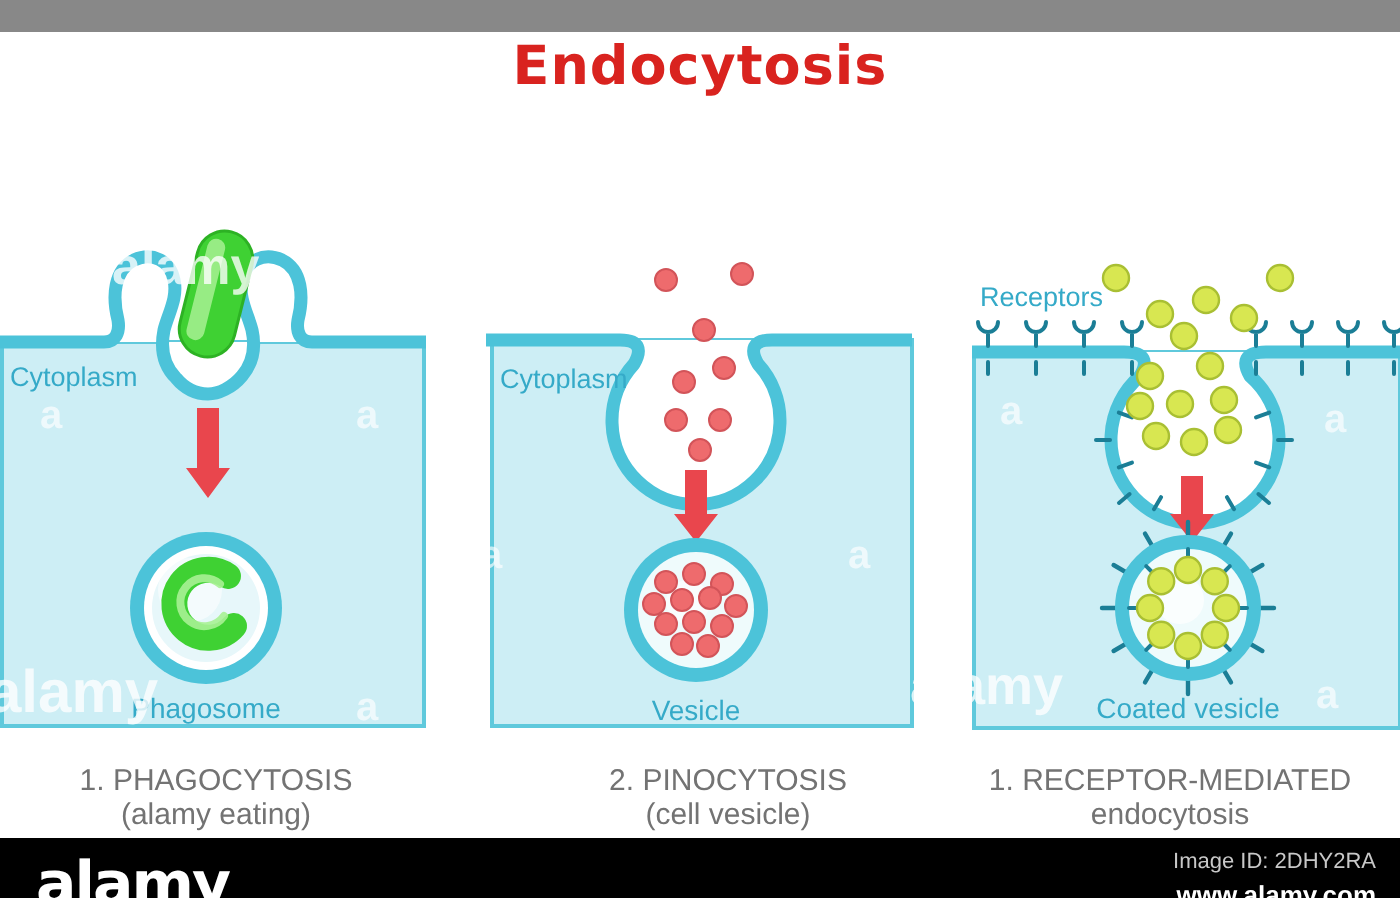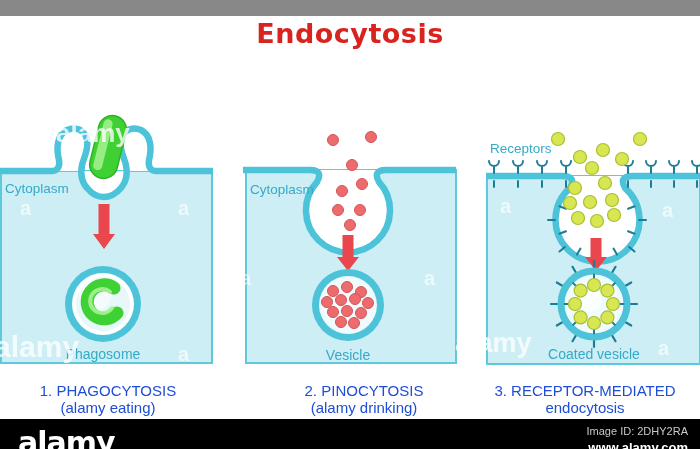--- a/index.html
+++ b/index.html
@@ -7,21 +7,21 @@
     position:relative;width:700px;height:449px;background:#ffffff;
     font-family:"Liberation Sans",sans-serif;overflow:hidden;margin:16px auto;
   }
   .title{
     position:absolute;left:0;right:0;top:2px;text-align:center;
     font-size:27px;font-weight:700;letter-spacing:.5px;color:#d9231f;
     font-family:"DejaVu Sans",sans-serif;
   }
   .panel-svg{position:absolute;}
   .caption{
-    position:absolute;text-align:center;color:#1d4ed8;
+    position:absolute;text-align:center;color:#737373;
     font-size:15px;line-height:17px;
   }
   .caption .line2{font-size:15px;}
   .wm{
     position:absolute;font-weight:700;color:rgba(255,255,255,0.78);
     pointer-events:none;z-index:5;line-height:1;
   }
   .wm.letter{font-size:20px;color:rgba(255,255,255,0.65);}
   .footer{
     position:absolute;left:0;right:0;top:403px;height:46px;background:#000;
@@ -197,24 +197,24 @@
     <text x="490" y="137" font-size="13.5" fill="#35aac8">Receptors</text>
     <text x="594" y="343" font-size="14" fill="#35aac8" text-anchor="middle">Coated vesicle</text>
   </svg>
 
   <div class="caption" style="left:0;top:366px;width:216px">
     <div>1. PHAGOCYTOSIS</div>
     <div class="line2">(alamy eating)</div>
   </div>
   <div class="caption" style="left:256px;top:366px;width:216px">
     <div>2. PINOCYTOSIS</div>
-    <div class="line2">(alamy drinking)</div>
+    <div class="line2">(cell vesicle)</div>
   </div>
   <div class="caption" style="left:470px;top:366px;width:230px">
-    <div>3. RECEPTOR-MEDIATED</div>
+    <div>1. RECEPTOR-MEDIATED</div>
     <div class="line2">endocytosis</div>
   </div>
 
   <div class="wm" style="left:56px;top:104px;font-size:26px">alamy</div>
   <div class="wm" style="left:-6px;top:316px;font-size:30px">alamy</div>
   <div class="wm" style="left:455px;top:314px;font-size:27px">alamy</div>
   <div class="wm letter" style="left:20px;top:182px">a</div>
   <div class="wm letter" style="left:178px;top:182px">a</div>
   <div class="wm letter" style="left:240px;top:252px">a</div>
   <div class="wm letter" style="left:424px;top:252px">a</div>

